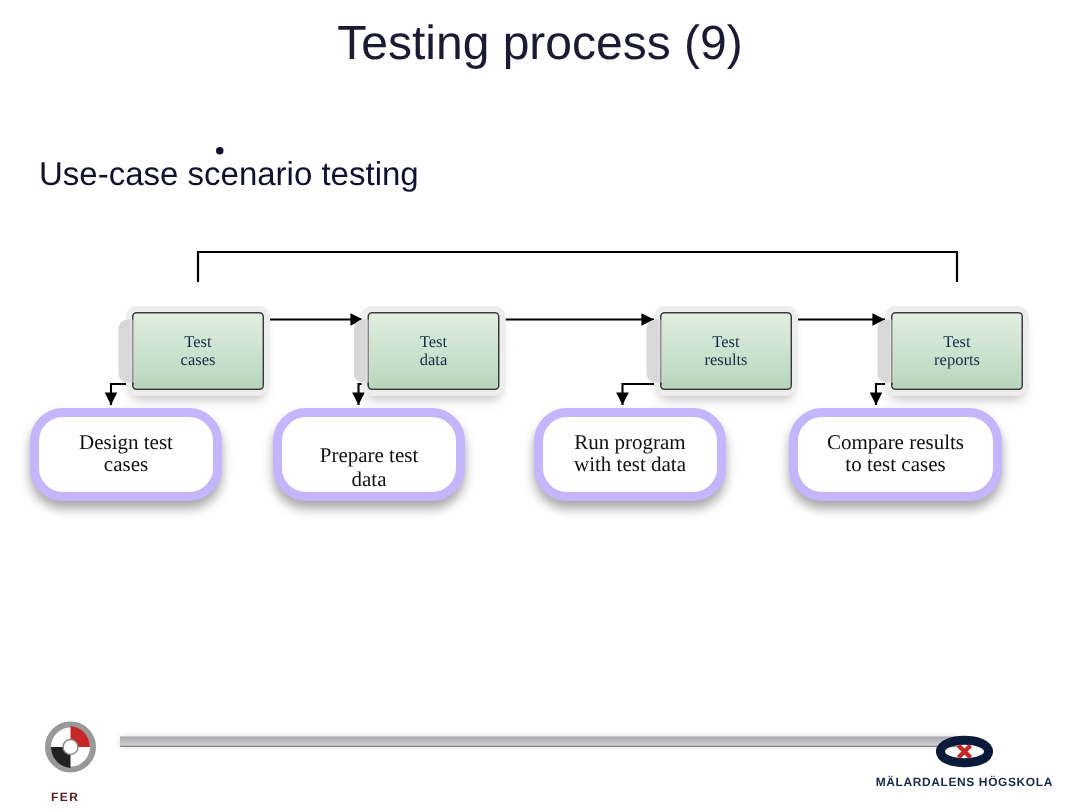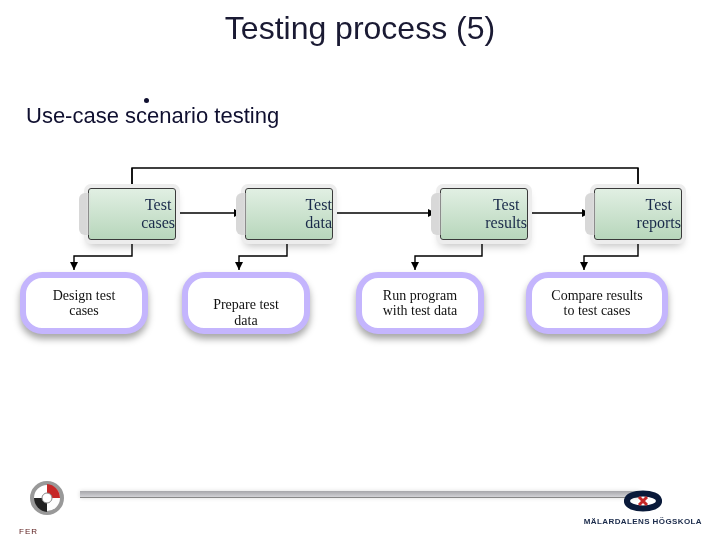--- a/index.html
+++ b/index.html
@@ -53,27 +53,28 @@
   }
   .doc-box {
     position: absolute;
     width: 86px;
     height: 50px;
     border: 1px solid #3a3a3a;
     background: linear-gradient(to bottom, #e1efe3 0%, #c8e0cb 60%, #b7d6bb 100%);
     border-radius: 3px;
     box-shadow: 0 0 0 4px #ededed, 0 6px 8px rgba(0,0,0,0.25);
     font-family: "Times New Roman", serif;
-    font-size: 16px;
+    font-size: 11px;
     color: #1a2a4a;
     text-align: center;
     display: flex;
     align-items: center;
-    justify-content: flex-end;
+    justify-content: center;
     line-height: 1.1;
+    margin-top: 20px;
   }
   .doc-box .shade {
     position: absolute;
     left: -10px;
     top: 4px;
     bottom: 4px;
     width: 12px;
     background: linear-gradient(to right, #d8d8d8 0%, #d8d8d8 60%, rgba(216,216,216,0) 100%);
     border-radius: 6px 0 0 6px;
   }
@@ -137,32 +138,32 @@
     font-size: 8px;
     letter-spacing: 0.4px;
     font-weight: bold;
     color: #1a2a4a;
     font-family: Arial, sans-serif;
     margin-top: 2px;
   }
 
   .fer-label {
     position: absolute;
-    left: 19px;
+    left: 34px;
     bottom: 4px;
     font-size: 8px;
-    font-weight: normal;
+    font-weight: bold;
     letter-spacing: 1px;
     color: #5a1a1a;
   }
 </style>
 </head>
 <body>
 
-<div class="title">Testing process (5)</div>
+<div class="title">Testing process (9)</div>
 
 <div class="bullet-row">
   <span class="bullet-dot"></span>
   <span>Use-case scenario testing</span>
 </div>
 
 <div class="diagram">
 
   <svg class="connectors">
     <defs>

